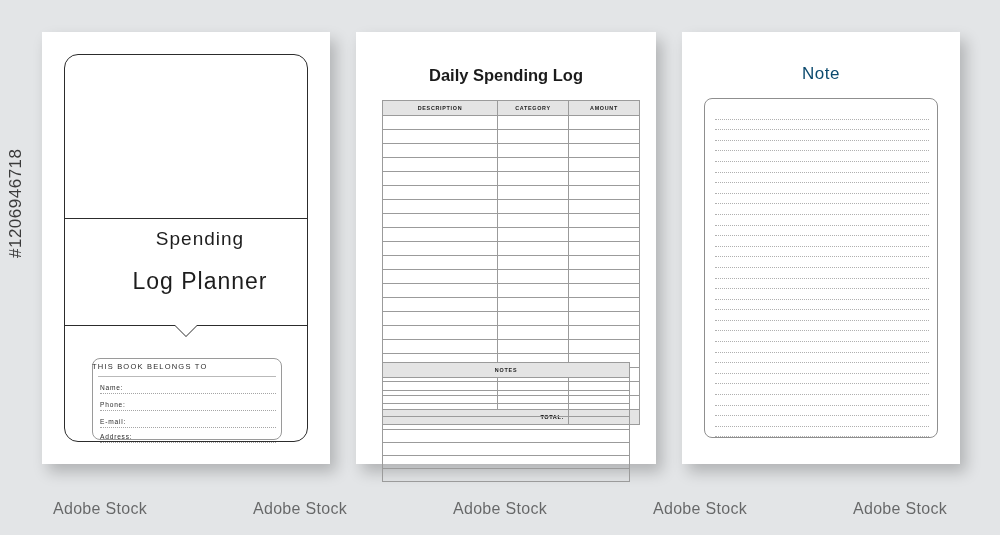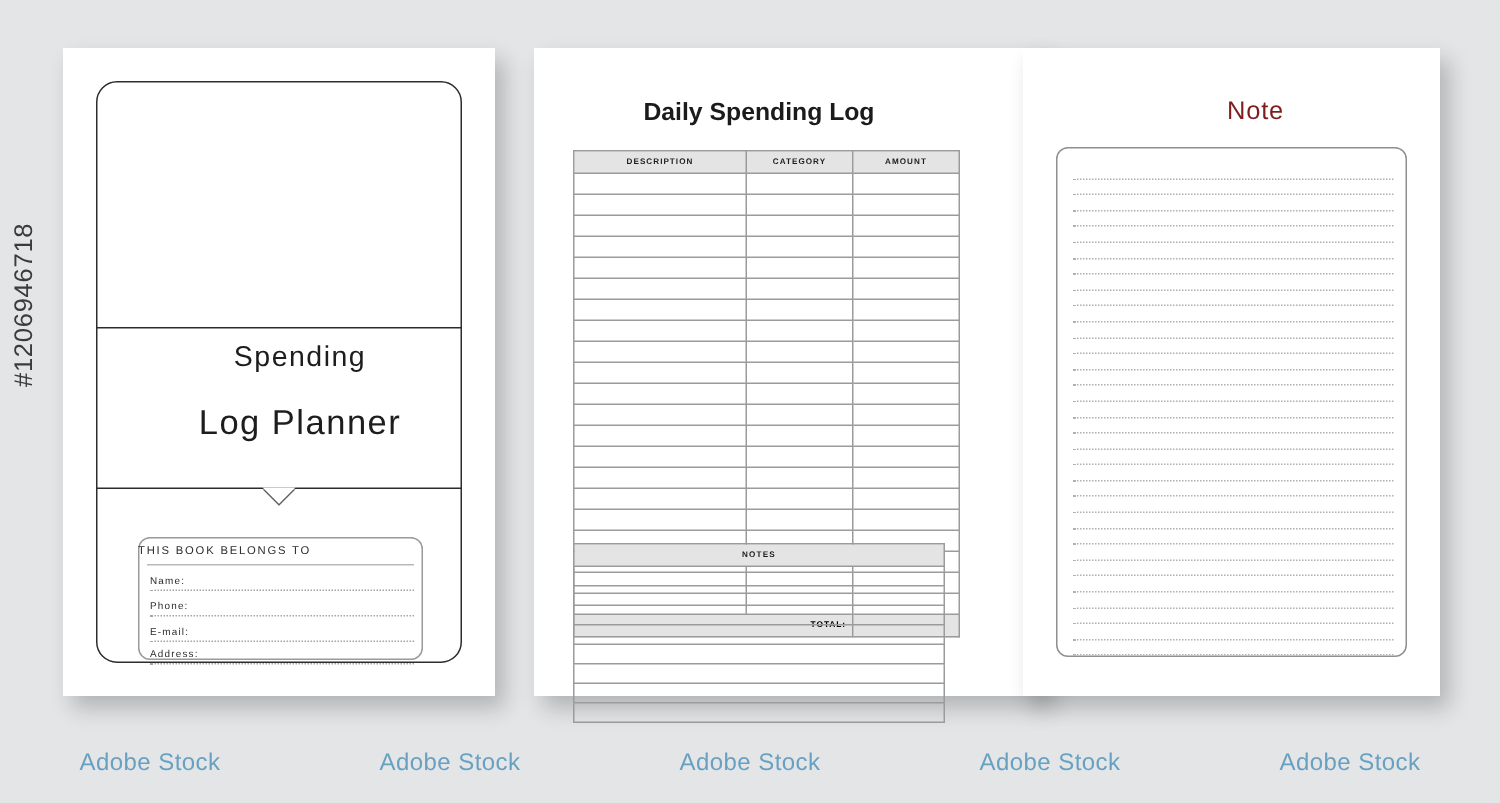--- a/index.html
+++ b/index.html
@@ -28,36 +28,36 @@
     white-space: nowrap;
     font-family: "Liberation Sans", sans-serif;
   }
   .wm-row {
     position: absolute;
     left: 0;
     width: 1000px;
     display: flex;
     justify-content: space-around;
     font-size: 16px;
-    color: #0369a1;
+    color: #000000;
     opacity: .55;
     pointer-events: none;
     white-space: nowrap;
   }
   .wm-row.r1 { top: 500px; }
   .wm-row span { letter-spacing: .3px; }
 
   
   .page {
     position: absolute;
     background: #ffffff;
     box-shadow: 6px 8px 14px rgba(0,0,0,0.22);
   }
   #page-cover  { left: 42px;  top: 32px;  width: 288px; height: 432px; }
-  #page-daily  { left: 356px; top: 32px;  width: 300px; height: 432px; padding-left: 40px; }
+  #page-daily  { left: 356px; top: 32px;  width: 300px; height: 432px; }
   #page-note   { left: 682px; top: 32px;  width: 278px; height: 432px; }
 
   
   .cover-frame {
     position: absolute;
     left: 22px; top: 22px;
     width: 244px; height: 388px;
     border: 1px solid #2c2c2c;
     border-radius: 14px;
     box-sizing: border-box;
@@ -197,25 +197,25 @@
     color: #1c1c1c;
   }
   .notes-tbl td {
     border: 1px solid #9b9b9b;
     height: 10px;
   }
 
   
   .note-title {
     position: absolute;
-    left: 16px; top: 32px;
+    left: 0; top: 32px;
     width: 278px;
     text-align: center;
     font-size: 17px;
-    color: #7f1d1d;
+    color: #0c4a6e;
     letter-spacing: .5px;
     font-family: "Liberation Sans", sans-serif;
   }
   .note-box {
     position: absolute;
     left: 22px; top: 66px;
     width: 234px; height: 340px;
     border: 1px solid #8f8f8f;
     border-radius: 8px;
     box-sizing: border-box;

